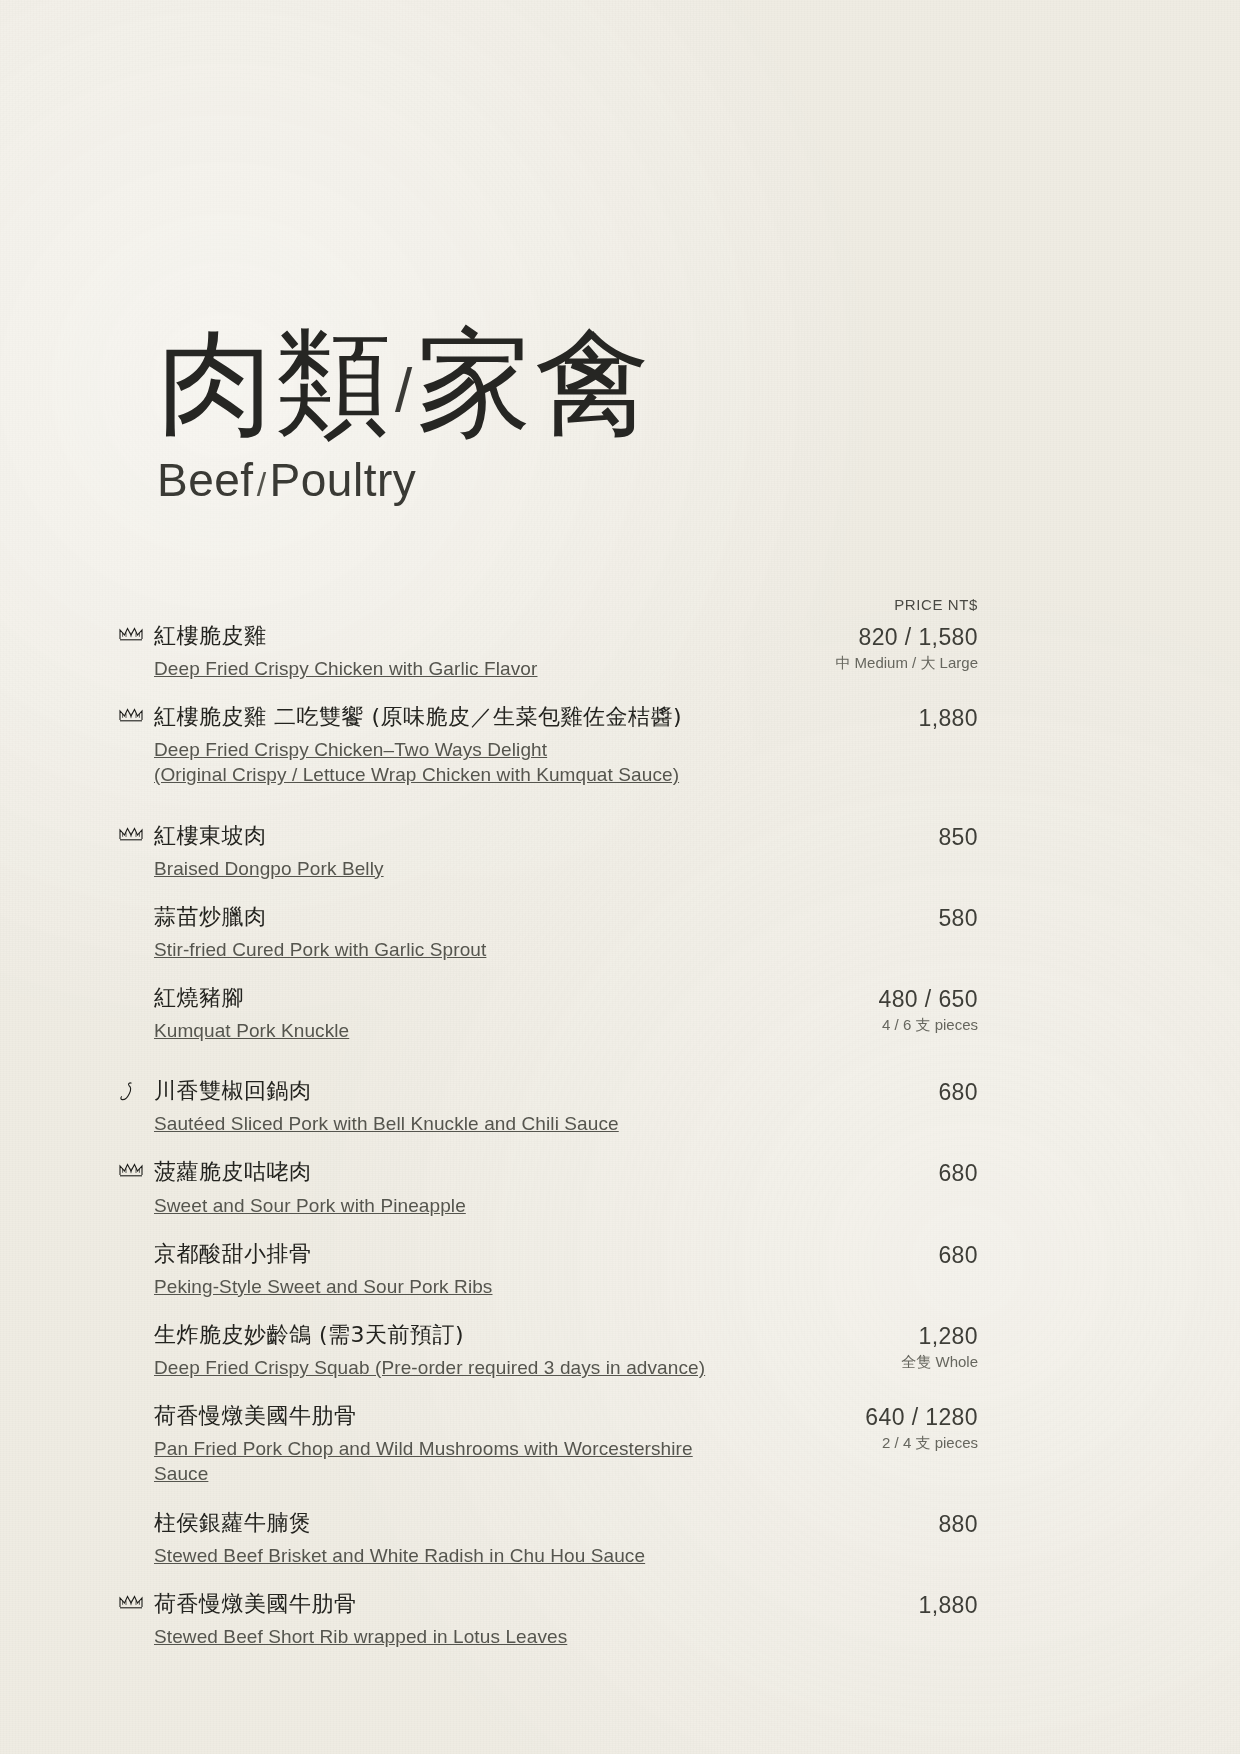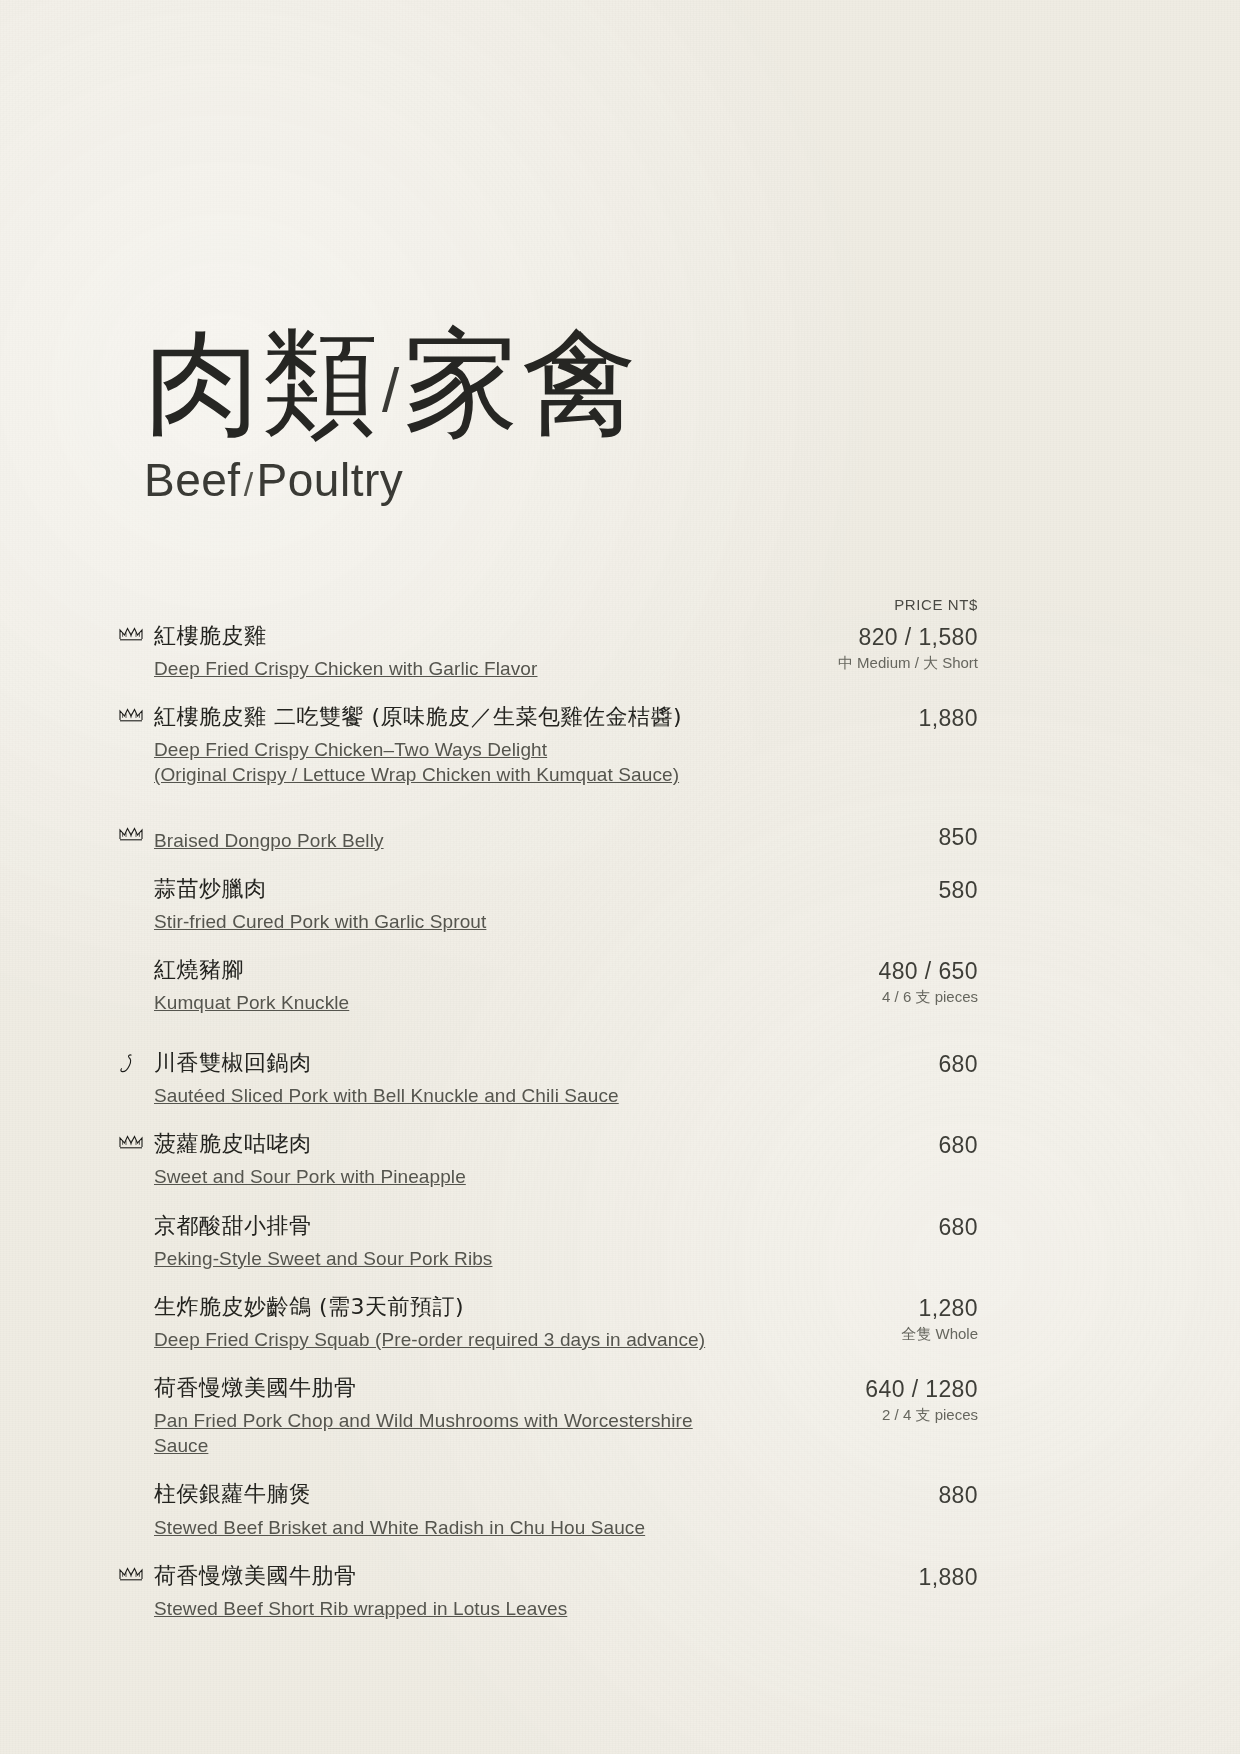--- a/index.html
+++ b/index.html
@@ -29,21 +29,21 @@
   }
   .page {
     position: relative;
     width: 1240px;
     height: 1754px;
     box-sizing: border-box;
   }
 
   .header {
     position: absolute;
-    left: 144px;
+    left: 157px;
     top: 320px;
     width: 880px;
   }
   .title-cn {
     font-family: "DejaVu Sans", sans-serif;
     font-weight: 300;
     font-size: 116px;
     line-height: 1.08;
     letter-spacing: 2px;
     color: #262623;
@@ -190,21 +190,21 @@
                 <path d="M4.6 6.4 L4.6 10.8 M8 6.6 L8 11 M13 6.5 L13 11.2 M18 6.6 L18 11 M21.4 6.4 L21.4 10.8" stroke-width="0.7"></path>
               </svg>
             </div>
             <div class="texts">
               <div class="name-cn">紅樓脆皮雞</div>
               <div class="name-en"><span>Deep Fried Crispy Chicken with Garlic Flavor</span></div>
             </div>
           </div>
           <div class="item-right">
             <div class="price">820 / 1,580</div>
-            <div class="unit">中 Medium / 大 Short</div>
+            <div class="unit">中 Medium / 大 Large</div>
           </div>
         </div>
         <div class="item gap-lg">
           <div class="item-left">
             <div class="marker">
               <svg width="26" height="16" viewBox="0 0 26 16" fill="none" stroke="#1d1d1a" stroke-width="1.1">
                 <path d="M2 13 L2 4 L6.5 9 L9.5 2.5 L13 9 L16.5 2.5 L19.5 9 L24 4 L24 13"></path>
                 <path d="M2 13.8 L24 13.8"></path>
                 <path d="M4.6 6.4 L4.6 10.8 M8 6.6 L8 11 M13 6.5 L13 11.2 M18 6.6 L18 11 M21.4 6.4 L21.4 10.8" stroke-width="0.7"></path>
               </svg>
@@ -221,20 +221,21 @@
         <div class="item">
           <div class="item-left">
             <div class="marker">
               <svg width="26" height="16" viewBox="0 0 26 16" fill="none" stroke="#1d1d1a" stroke-width="1.1">
                 <path d="M2 13 L2 4 L6.5 9 L9.5 2.5 L13 9 L16.5 2.5 L19.5 9 L24 4 L24 13"></path>
                 <path d="M2 13.8 L24 13.8"></path>
                 <path d="M4.6 6.4 L4.6 10.8 M8 6.6 L8 11 M13 6.5 L13 11.2 M18 6.6 L18 11 M21.4 6.4 L21.4 10.8" stroke-width="0.7"></path>
               </svg>
             </div>
             <div class="texts">
+              <div class="name-cn">紅樓東坡肉</div>
               <div class="name-en"><span>Braised Dongpo Pork Belly</span></div>
             </div>
           </div>
           <div class="item-right">
             <div class="price">850</div>
           </div>
         </div>
         <div class="item">
           <div class="item-left">
             <div class="marker"></div>

